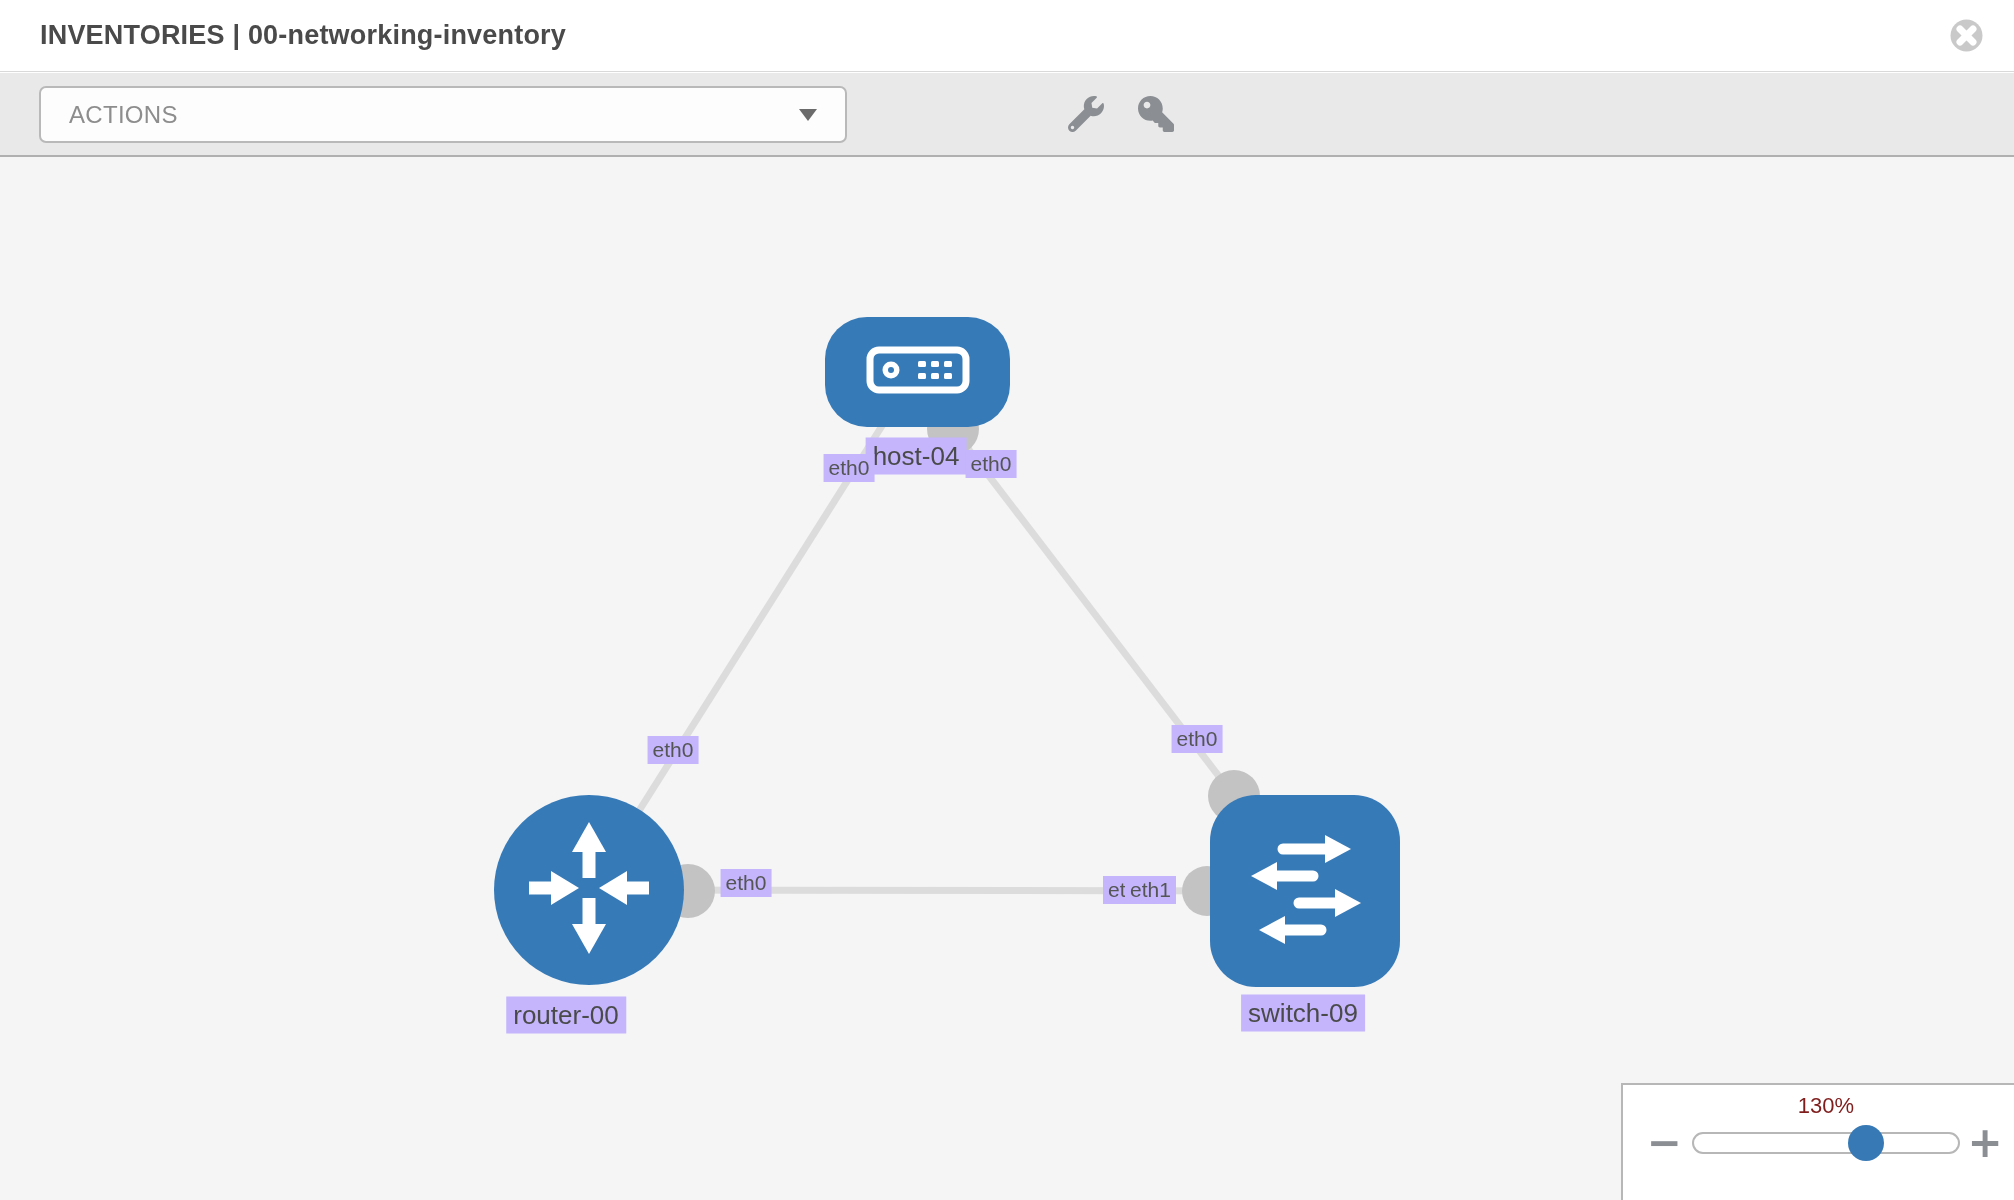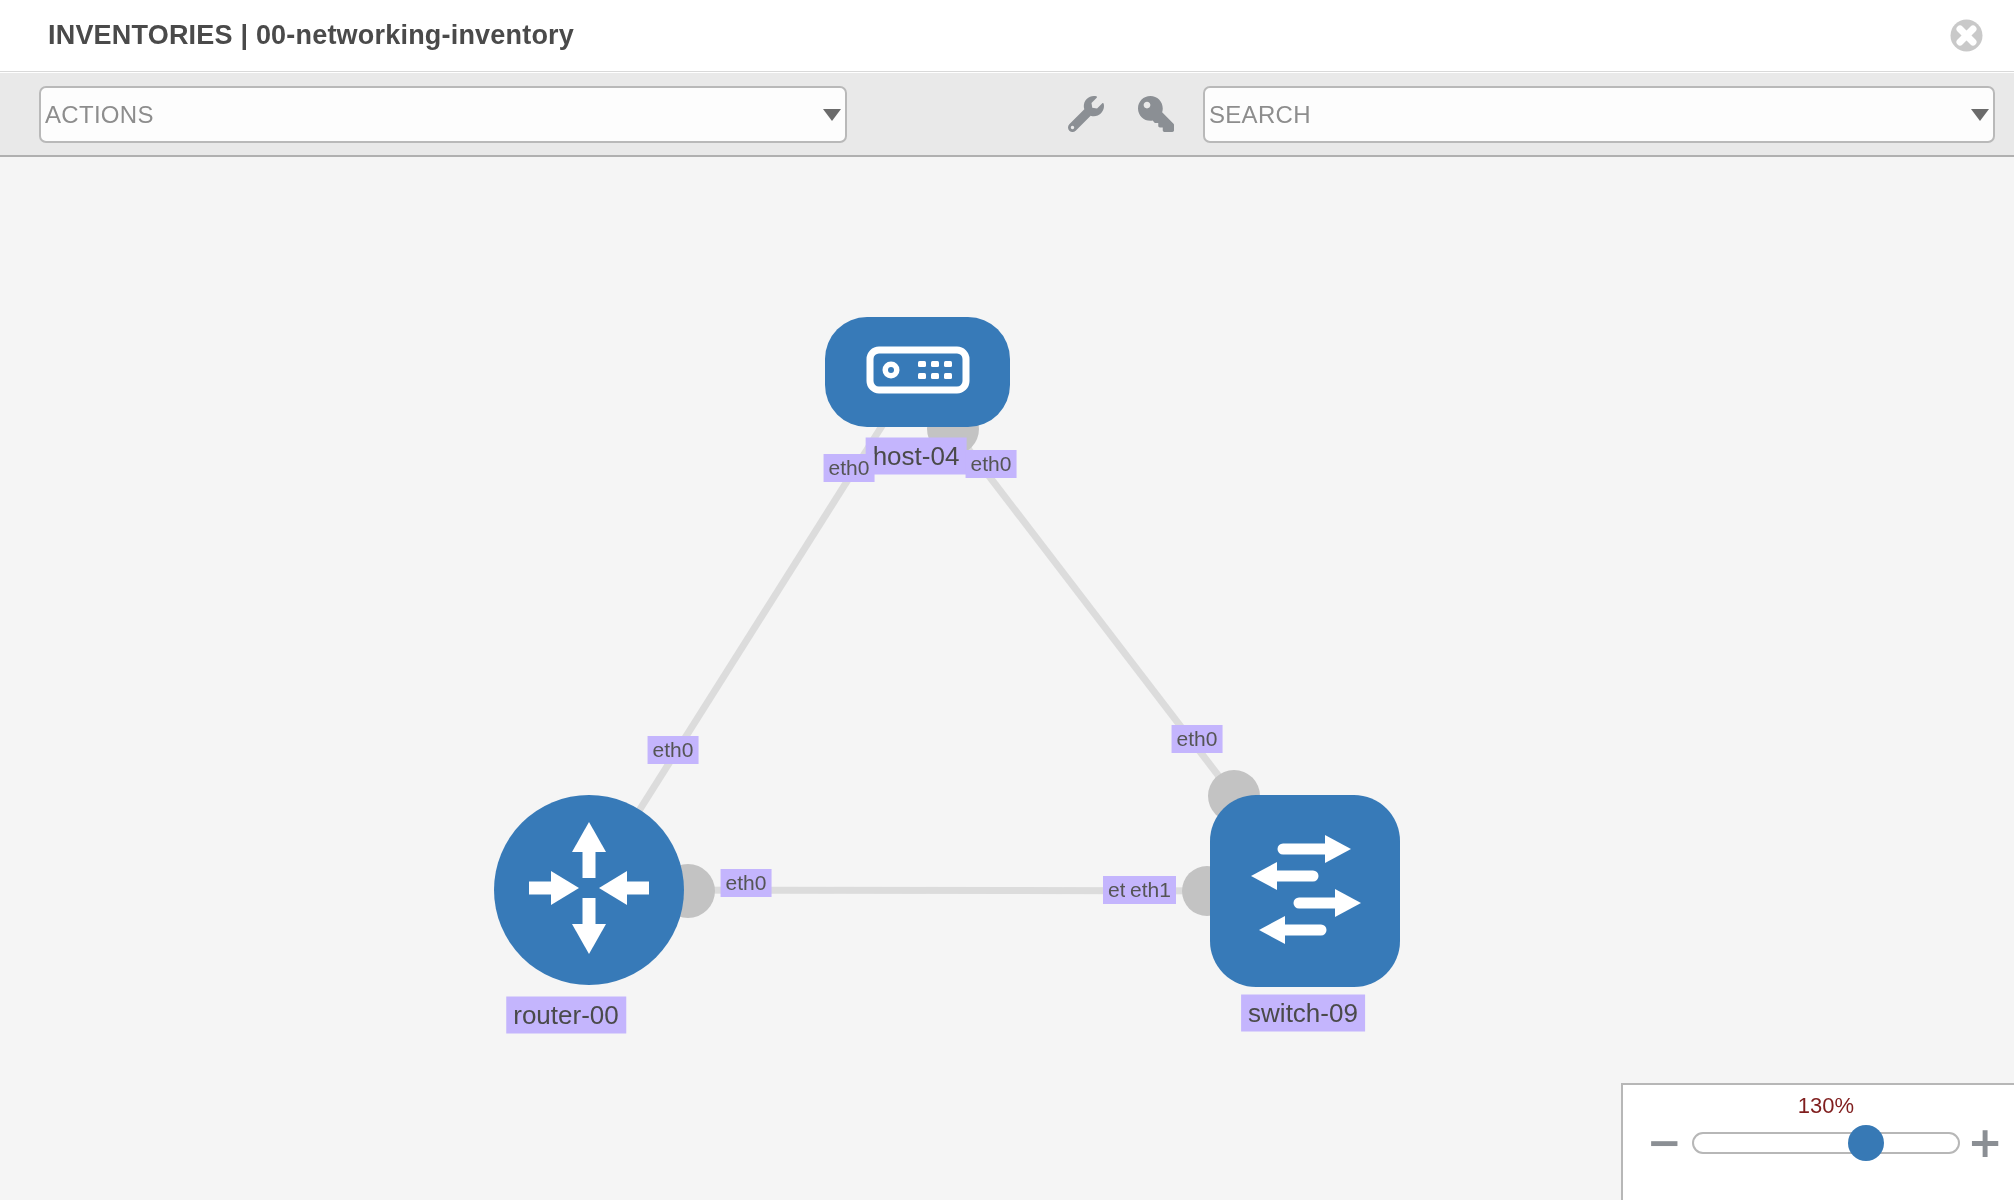--- a/index.html
+++ b/index.html
@@ -10,37 +10,37 @@
     position: relative;
   }
 
   
   .app-header {
     position: absolute; top: 0; left: 0; width: 2014px; height: 72px;
     background: #ffffff; border-bottom: 1px solid #d9d9d9;
     display: flex; align-items: center; padding-left: 40px;
   }
   .app-title {
-    font-size: 27px; font-weight: 700; color: #4a4a4a; letter-spacing: .2px; margin-left: 8px;
+    font-size: 27px; font-weight: 700; color: #4a4a4a; letter-spacing: .2px;
   }
   .close-btn {
     position: absolute; right: 30px; top: 18px; width: 35px; height: 35px;
     cursor: pointer; border: none; background: transparent; padding: 0;
   }
 
   
   .toolbar {
     position: absolute; top: 73px; left: 0; width: 2014px; height: 84px;
     background: #e9e9e9; border-bottom: 2px solid #b0b0b0;
   }
   .select-box {
     position: absolute; top: 13px; height: 57px;
     background: #fdfdfd; border: 2px solid #b9b9b9; border-radius: 7px;
     display: flex; align-items: center; justify-content: space-between;
-    padding: 0 4px; cursor: pointer;
+    padding: 0 28px; cursor: pointer;
   }
   .select-box .select-label { font-size: 24px; color: #8d8d8d; letter-spacing: .3px; }
   .dd-arrow {
     width: 0; height: 0; border-left: 9px solid transparent;
     border-right: 9px solid transparent; border-top: 12px solid #6b6b6b;
   }
   .actions-box { left: 39px; width: 808px; }
   .search-box { left: 1203px; width: 792px; }
   .tool-icon-btn {
     position: absolute; top: 22px; width: 40px; height: 40px;
@@ -144,24 +144,20 @@
   <button class="tool-icon-btn key-btn">
     <span>
       <svg viewBox="0 0 512 512" width="36" height="36">
         <g transform="scale(-1,1) translate(-512,0)">
           <path d="M512 176.001C512 273.203 433.202 352 336 352c-11.22 0-22.19-1.062-32.827-3.069l-24.012 27.014A23.999 23.999 0 0 1 261.223 384H224v40c0 13.255-10.745 24-24 24h-40v40c0 13.255-10.745 24-24 24H24c-13.255 0-24-10.745-24-24v-78.059c0-6.365 2.529-12.47 7.029-16.971l161.802-161.802C163.108 213.814 160 195.271 160 176 160 78.798 238.797.001 335.999 0 433.488-.001 512 78.511 512 176.001zM336 128c0 26.51 21.49 48 48 48s48-21.49 48-48-21.49-48-48-48-48 21.49-48 48z"></path>
         </g>
       </svg>
     </span>
   </button>
 
-  <div class="select-box search-box">
-    <span class="select-label">SEARCH</span>
-    <span class="dd-arrow"></span>
-  </div>
 </div>
 
 <div class="canvas">
 
   <svg class="links-layer" width="2014" height="1043">
     <line x1="916" y1="215" x2="589" y2="733"></line>
     <line x1="953" y1="272" x2="1234" y2="639"></line>
     <line x1="589" y1="733" x2="1305" y2="734"></line>
     <circle class="iface-dot" cx="953" cy="272" r="26"></circle>
     <circle class="iface-dot" cx="688" cy="734" r="27"></circle>

